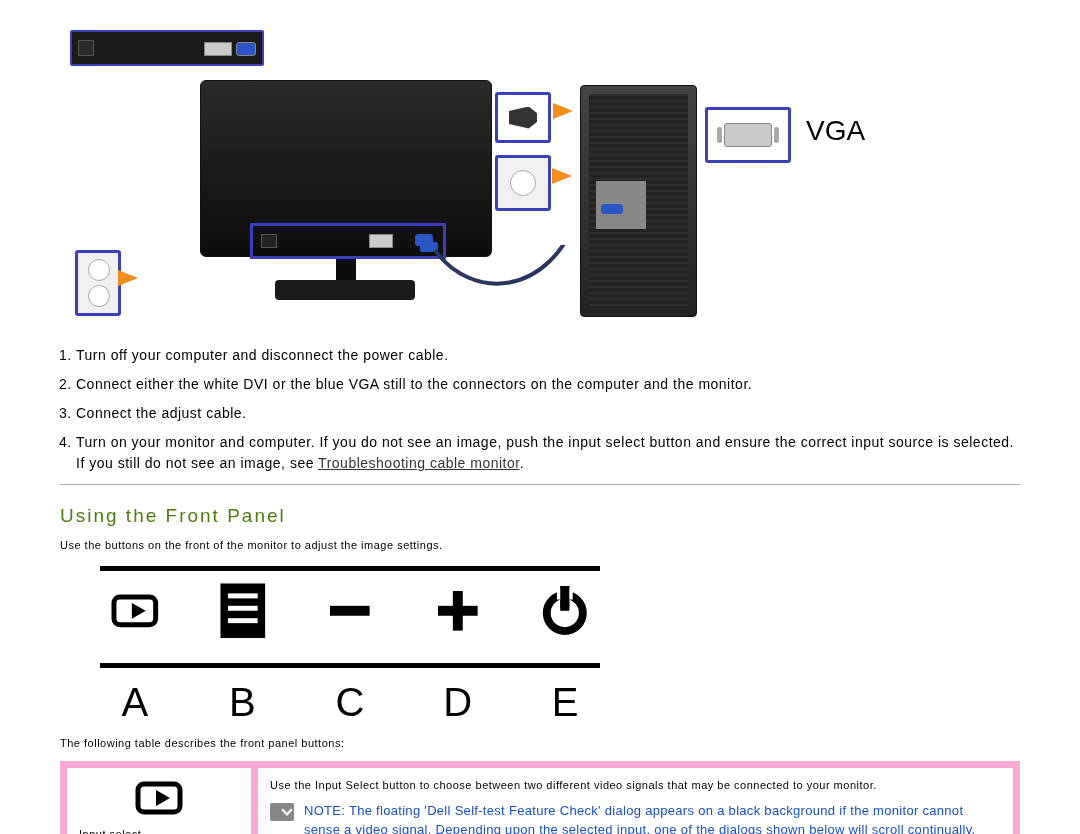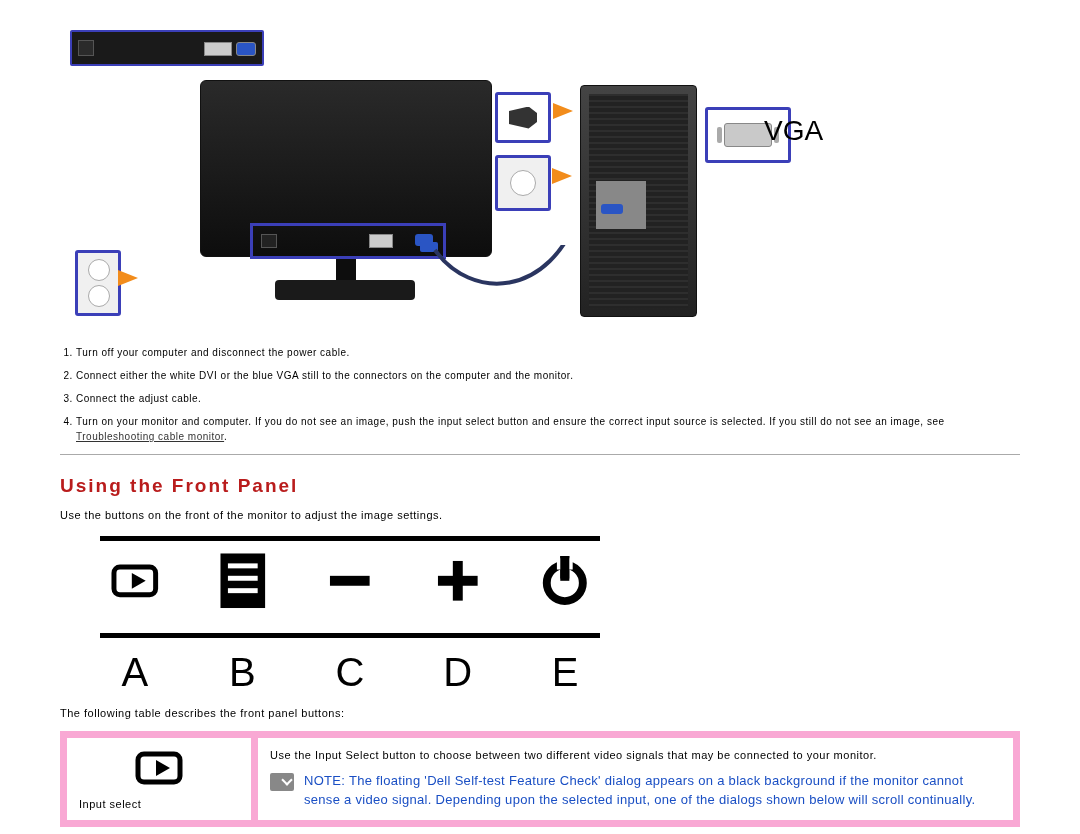--- a/index.html
+++ b/index.html
@@ -79,30 +79,30 @@
   .tower .io{position:absolute;left:15px;top:95px;width:50px;height:48px;background:#888;}
   .tower .vga-port{position:absolute;left:20px;top:118px;width:22px;height:10px;background:#2a55c4;border-radius:3px;}
   .vga-box{
     position:absolute; left:645px; top:92px; width:80px; height:50px;
     border:3px solid #3b3fb8; background:#fff; border-radius:3px;
     display:flex;align-items:center;justify-content:center;
   }
   .vga-conn{width:46px;height:22px;background:#c9c9c9;border:1px solid #888;border-radius:3px;position:relative}
   .vga-conn::before,.vga-conn::after{content:"";position:absolute;top:3px;width:5px;height:16px;background:#aaa;border-radius:2px}
   .vga-conn::before{left:-8px}.vga-conn::after{right:-8px}
-  .vga-label{position:absolute;left:704px;top:100px;font-size:28px;font-family:Arial;}
+  .vga-label{position:absolute;left:746px;top:100px;font-size:28px;font-family:Arial;}
   .cable-vga{position:absolute;left:370px;top:230px;width:155px;height:60px;pointer-events:none}
   .cable-vga svg{width:100%;height:100%}
   .vga-plug{position:absolute;width:18px;height:10px;background:#2a55c4;border-radius:2px;}
   .vga-plug.p1{left:360px;top:227px}
-  ol.steps{font-size:10px;letter-spacing:0.5px;color:#000;padding-left:16px;margin:10px 0 0 0}
+  ol.steps{font-size:14px;letter-spacing:0.5px;color:#000;padding-left:16px;margin:10px 0 0 0}
   ol.steps li{margin-bottom:8px;line-height:1.5}
   a.tlink{color:#333;text-decoration:underline}
   hr.sep{border:none;border-top:1px solid #aaa;margin:10px 0 20px 0}
-  h2.section{color:#b91c1c;font-size:19px;font-weight:bold;letter-spacing:2px;margin:18px 0 10px 0}
+  h2.section{color:#4d7c0f;font-size:19px;font-weight:normal;letter-spacing:2px;margin:18px 0 10px 0}
   p.body{font-size:11px;letter-spacing:0.5px;margin:12px 0}
   .panel-figure{margin:15px 0 10px 40px;width:500px}
   .icon-row{display:flex;gap:58px;padding:0 10px 12px 10px;border-top:5px solid #000;border-bottom:5px solid #000;align-items:center;justify-content:flex-start;height:80px}
   .label-row{display:flex;gap:58px;padding:12px 10px 0 10px;font-size:40px;font-family:Arial}
   .label-row span{width:52px;text-align:center}
   .icon-cell{width:52px;height:52px;display:flex;align-items:center;justify-content:center}
   .fp-table{width:100%;border-collapse:collapse;border:2px solid #555;margin-top:8px}
   .fp-table td{border:7px solid #f9a8d4;padding:10px 12px;font-size:11px;letter-spacing:0.5px;vertical-align:middle}
   .fp-table td.icon-col{width:160px;text-align:left}
   .icon-col .small-icon{width:50px;height:40px;margin:0 auto 10px auto}

